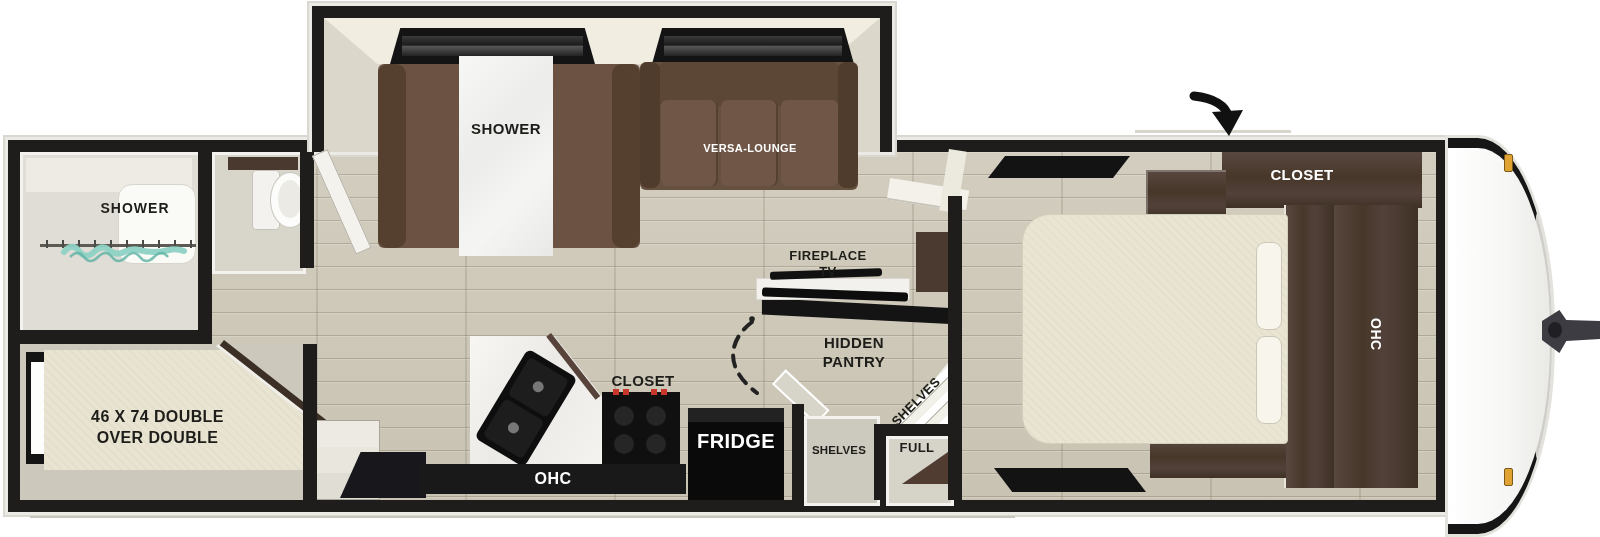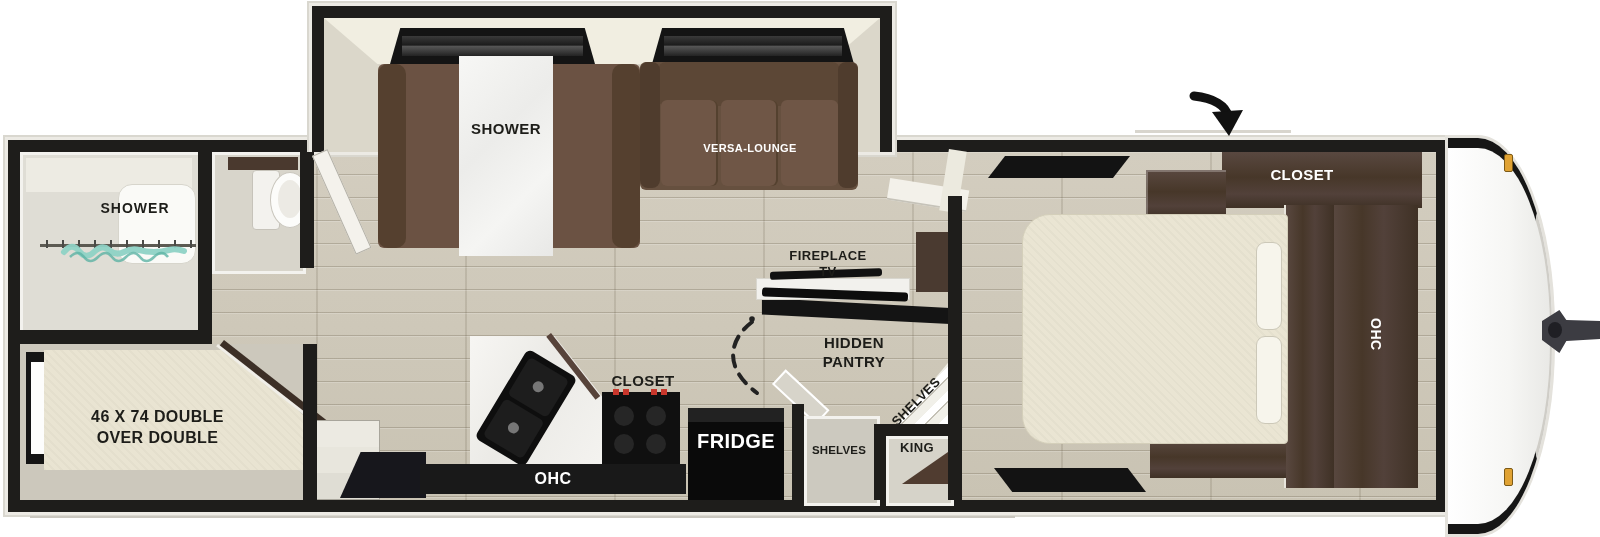--- a/index.html
+++ b/index.html
@@ -145,21 +145,21 @@
               background:repeating-linear-gradient(135deg,#ffffff 0 7px,#c4c1b6 7px 9px,#f1f0e9 9px 17px);
               clip-path:polygon(100% 0,100% 100%,0 100%);"></div>
   <div class="lbl" style="left:874px;top:394px;width:84px;font-size:13px;transform:rotate(-45deg);">SHELVES</div>
 
   <div class="wall" style="left:792px;top:404px;width:12px;height:96px;"></div>
   <div class="room" style="left:804px;top:416px;width:70px;height:84px;background:#ccc9bf;"></div>
   <div class="lbl" style="left:802px;top:444px;width:74px;font-size:11.5px;letter-spacing:.2px;">SHELVES</div>
   <div class="wall" style="left:874px;top:424px;width:76px;height:12px;"></div>
   <div class="wall" style="left:874px;top:424px;width:12px;height:76px;"></div>
   <div class="room" style="left:886px;top:436px;width:62px;height:64px;background:#d6d3c9;"></div>
-  <div class="lbl" style="left:884px;top:440px;width:66px;font-size:13px;">KING</div>
+  <div class="lbl" style="left:884px;top:440px;width:66px;font-size:13px;">FULL</div>
   <div class="abs" style="left:902px;top:452px;width:46px;height:32px;background:#503c30;
               clip-path:polygon(100% 0,100% 100%,0 100%);"></div>
 
   <div class="abs" style="left:888px;top:184px;width:80px;height:20px;background:#f3f1ea;border-bottom:2px solid #c6c3b9;
               transform:rotate(9deg);"></div>
   <div class="abs" style="left:944px;top:150px;width:18px;height:62px;background:#eceadf;transform:rotate(9deg);"></div>
 
   <div class="wall" style="left:948px;top:196px;width:14px;height:304px;"></div>
   <div class="abs" style="left:988px;top:156px;width:142px;height:22px;background:#131313;
               clip-path:polygon(12% 0,100% 0,88% 100%,0 100%);"></div>

